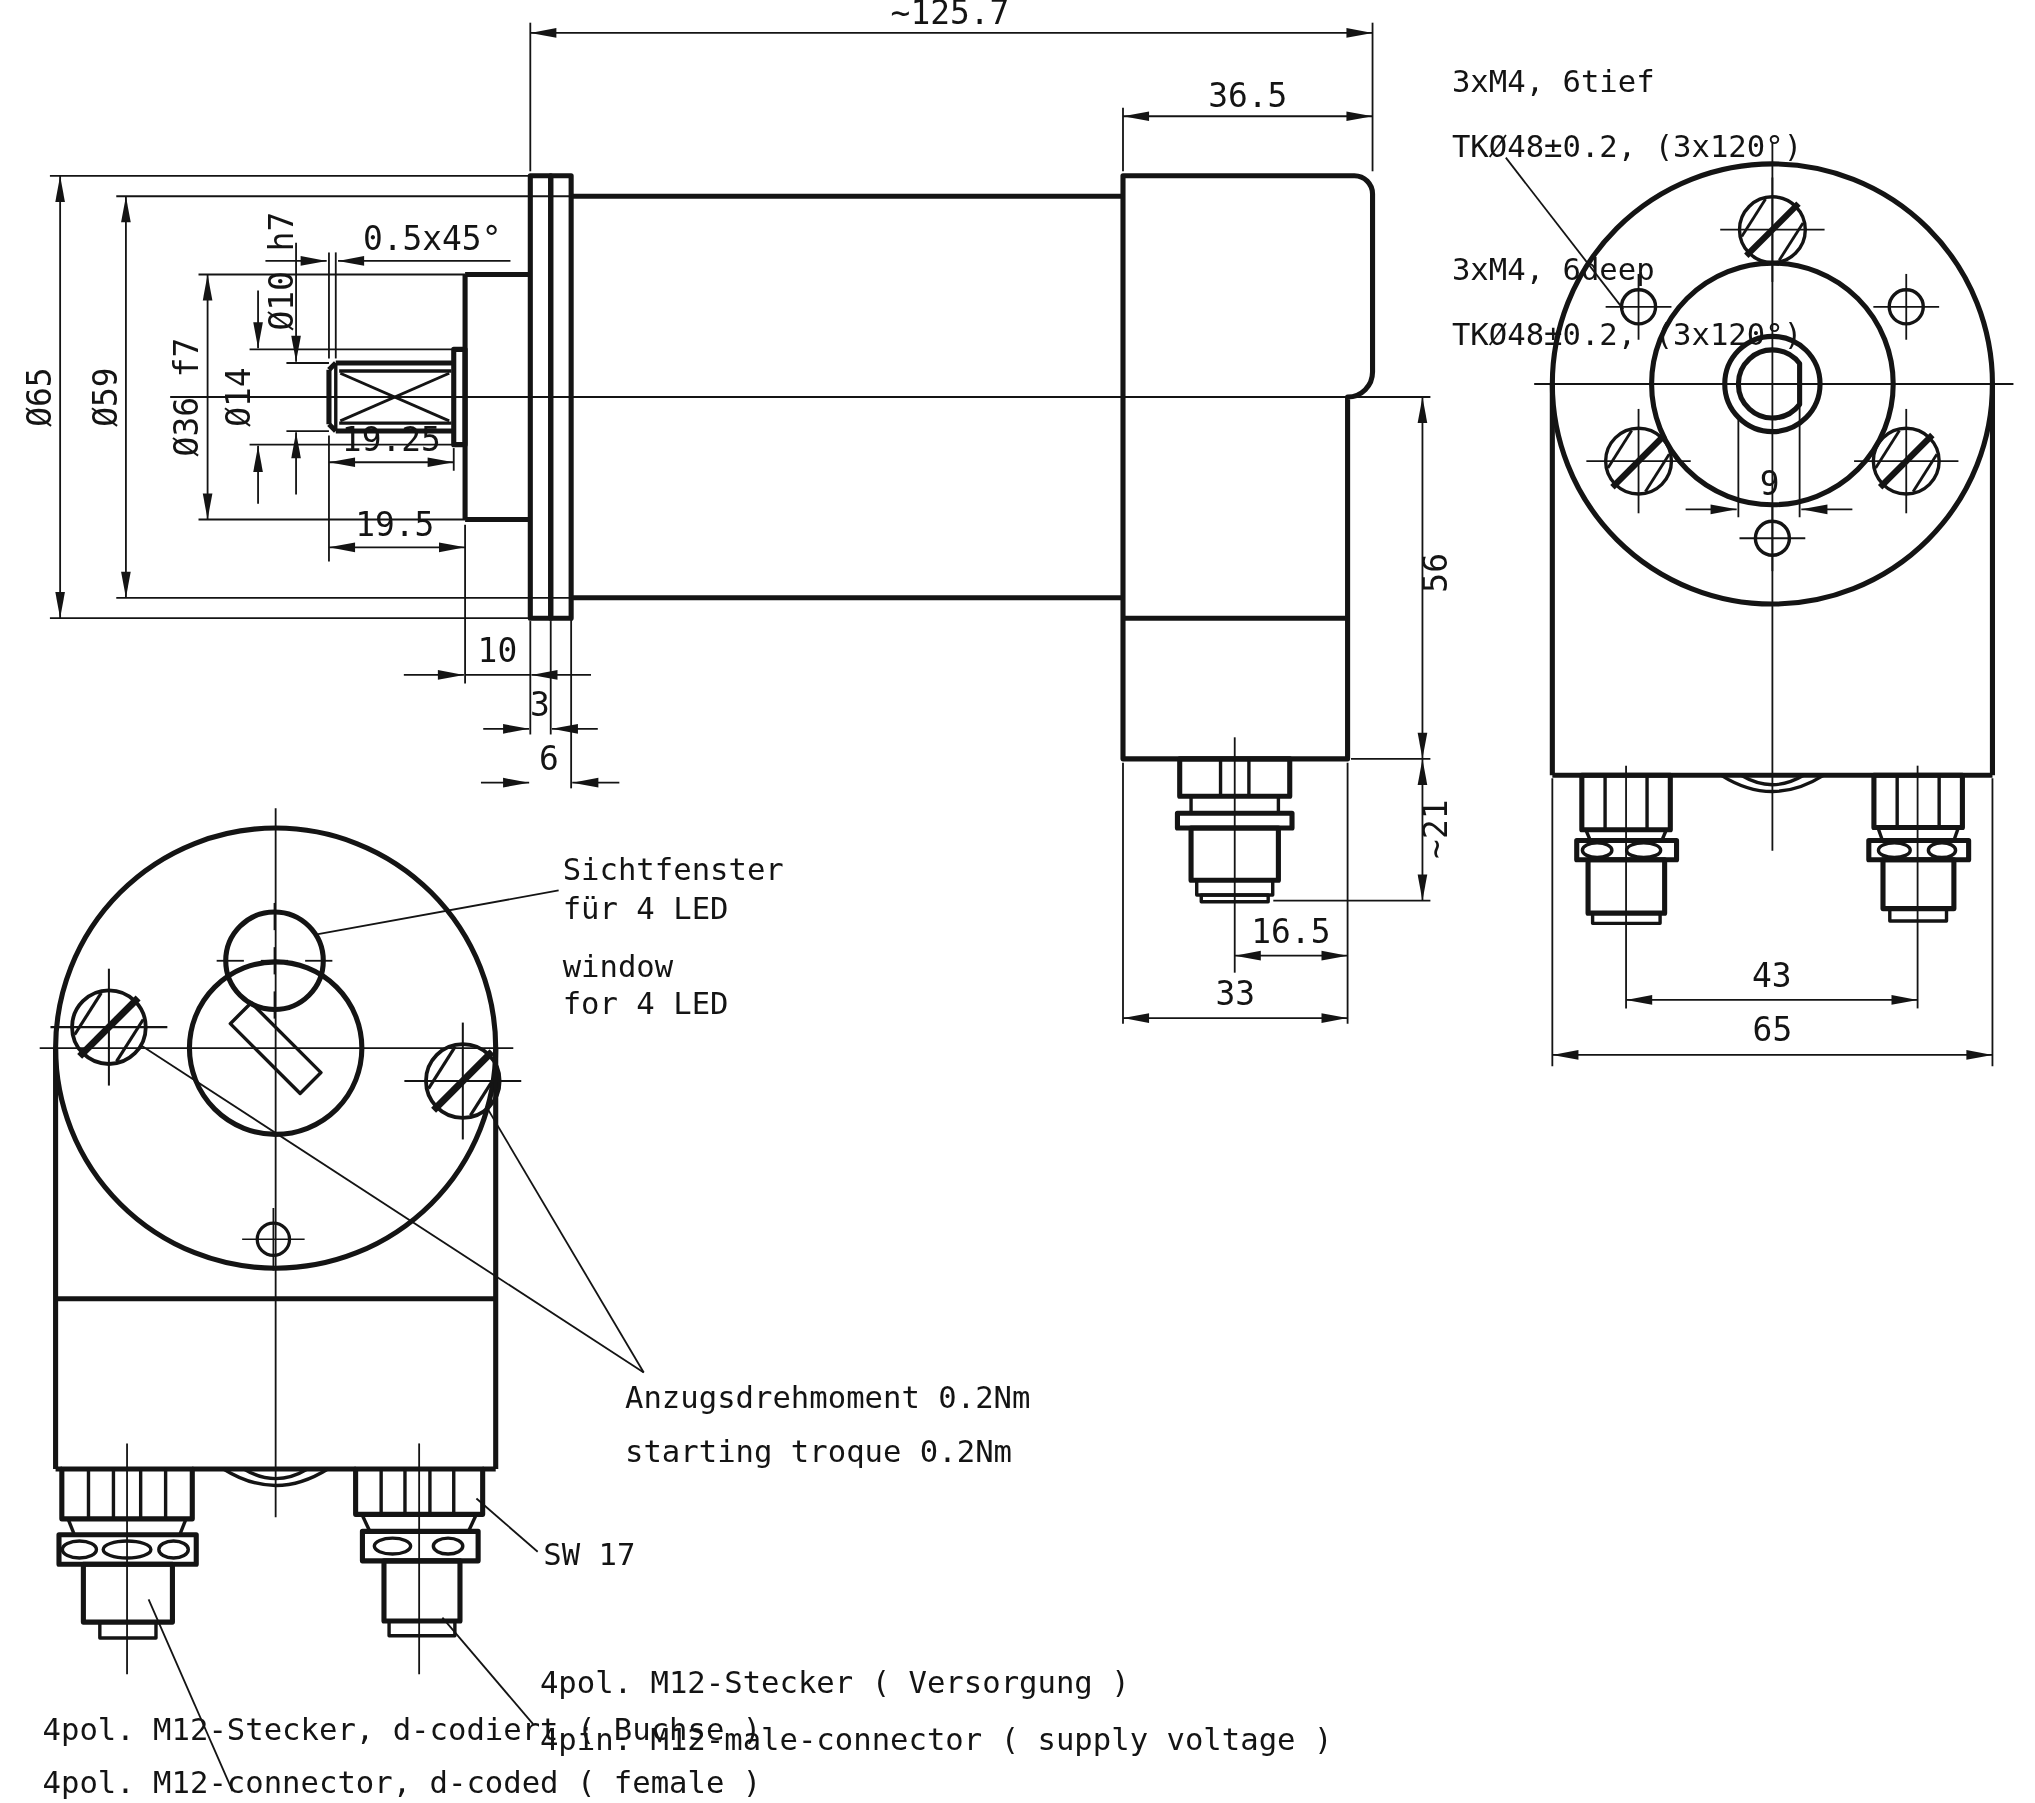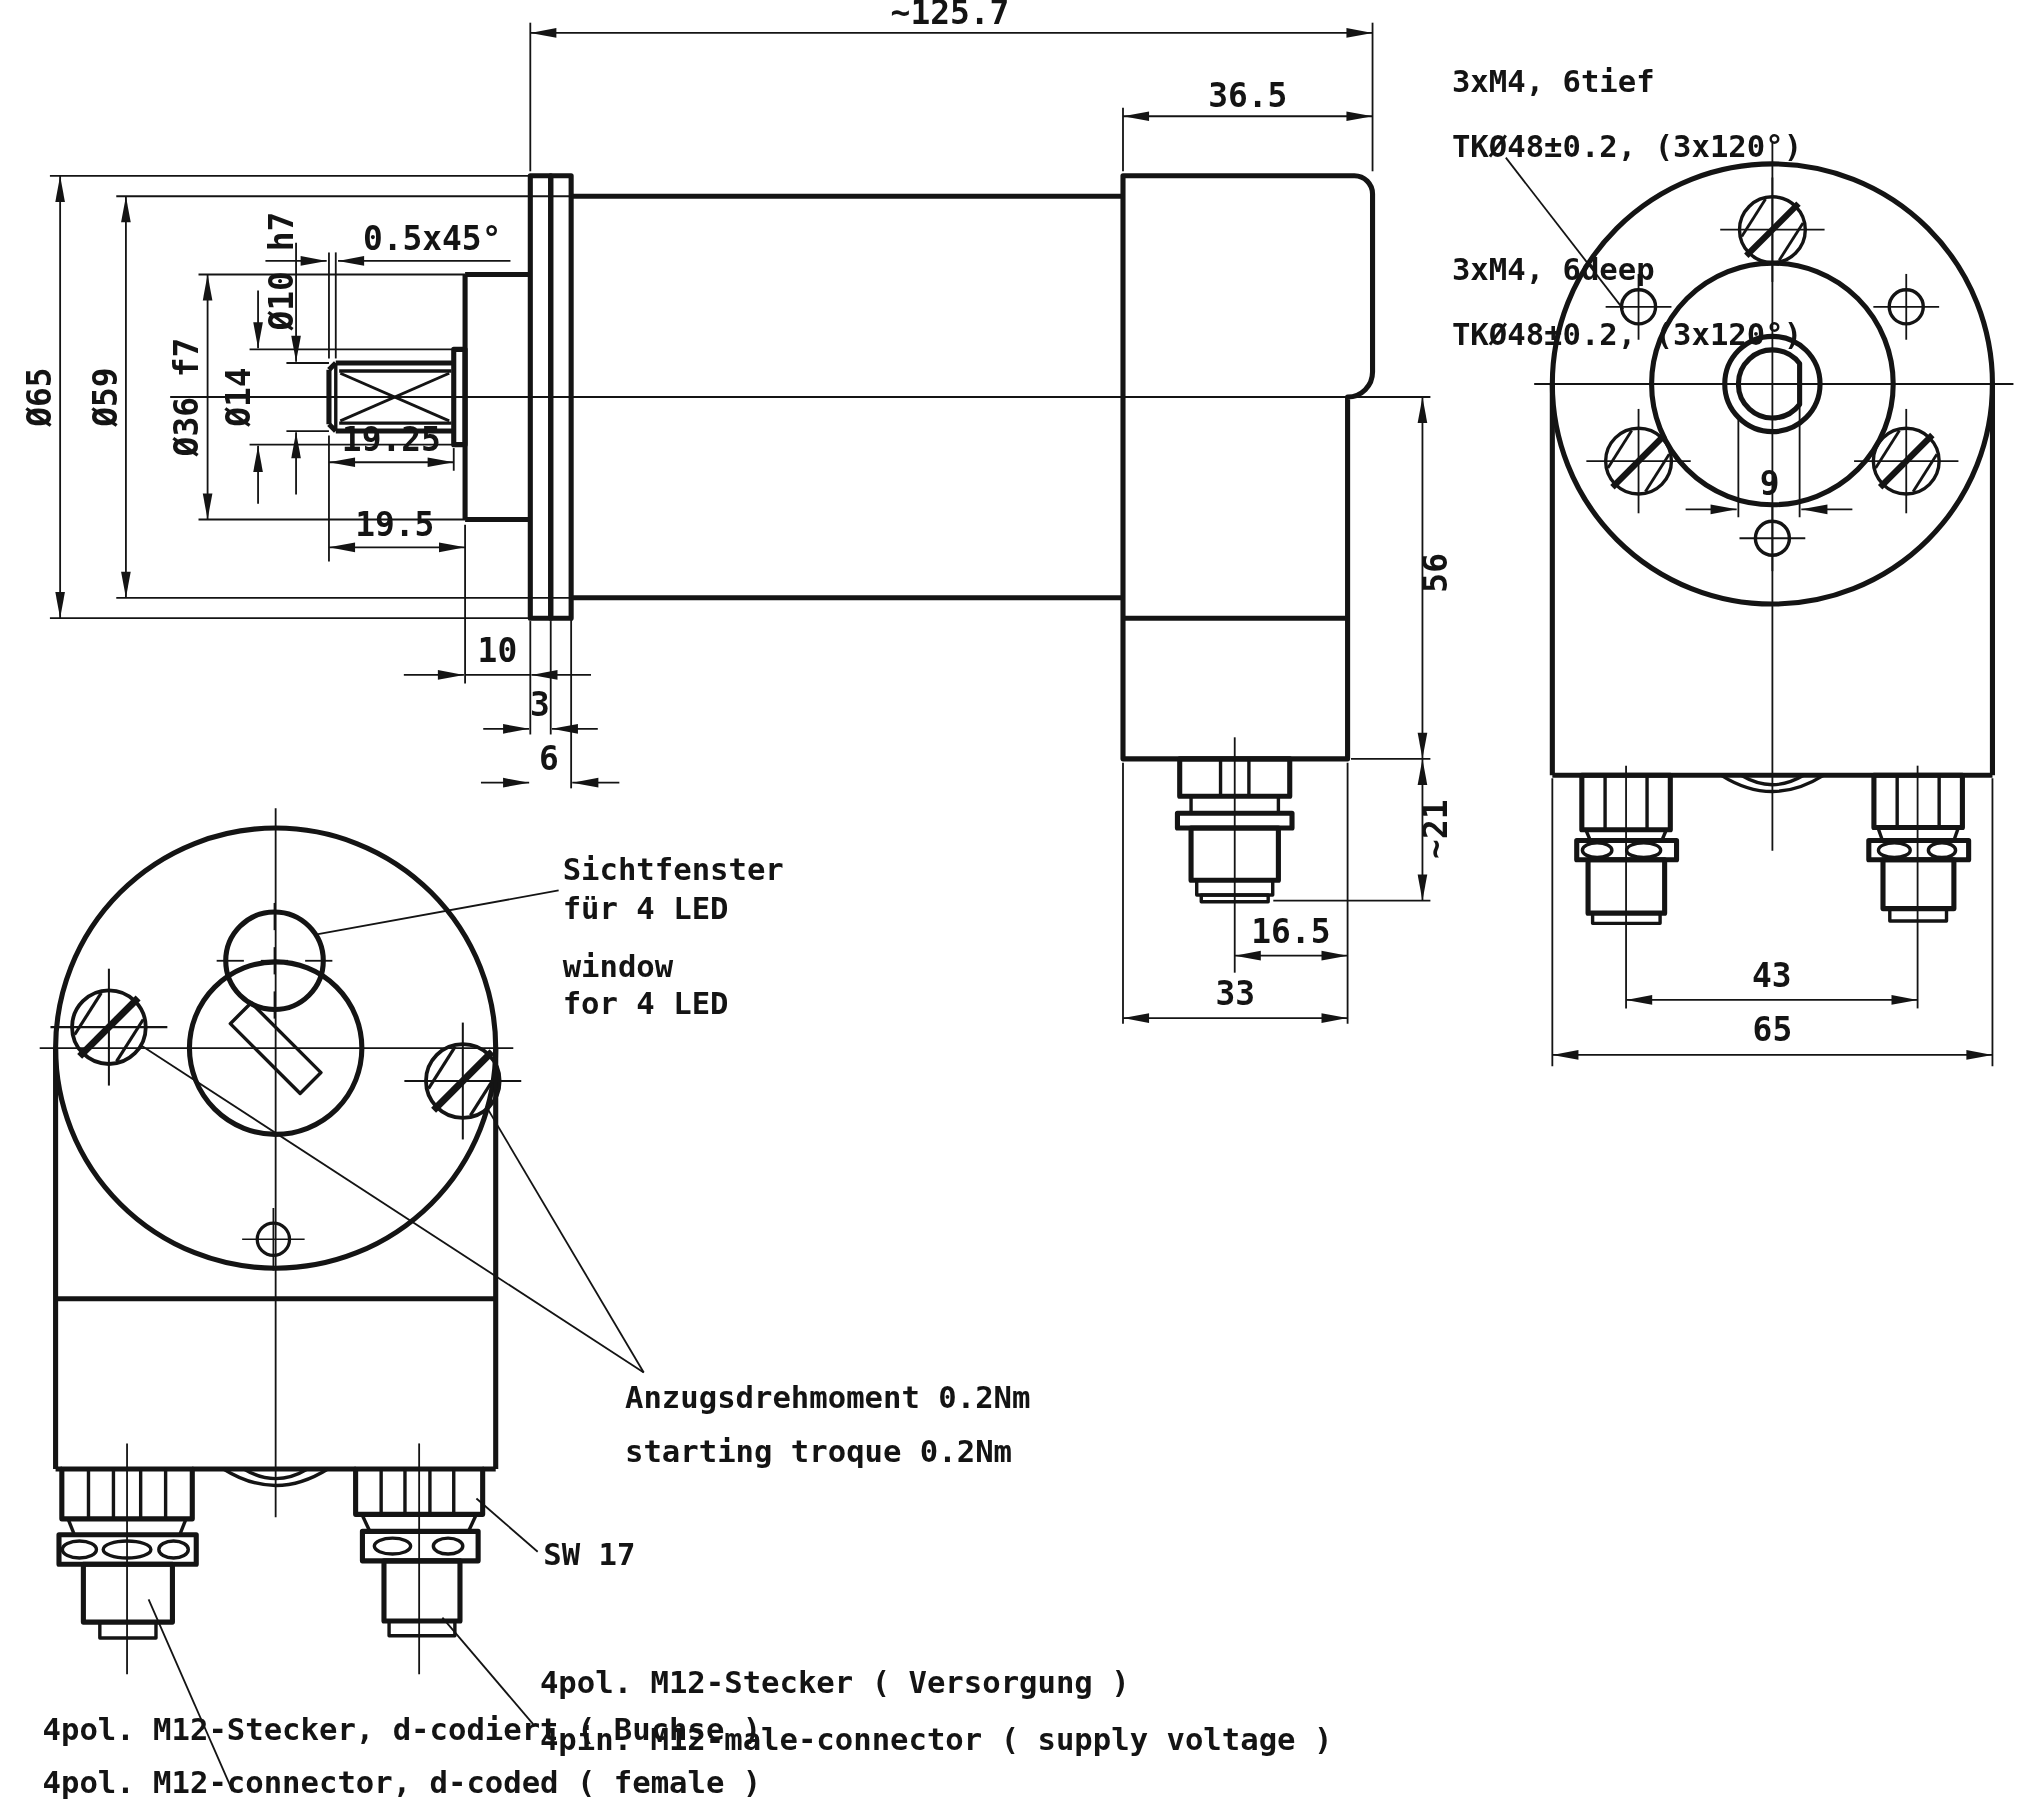--- a/index.html
+++ b/index.html
@@ -1,16 +1,16 @@
 <!DOCTYPE html>
 <html style="font-size:9px"><head>
 <meta charset="utf-8">
 <style>
   html,body{margin:0;padding:0;background:#fff;}
-  .page{width:100%;background:#b91c1c;font-weight:bold;}
+  .page{width:100%;background:#b91c1c;}
   svg{display:block;width:100%;height:auto;background:#fff;}
   .o{stroke:#141414;stroke-width:9;fill:none;stroke-linejoin:round;stroke-linecap:butt}
   .m{stroke:#141414;stroke-width:6;fill:none;stroke-linejoin:round}
   .x{stroke:#141414;stroke-width:5;fill:none}
   .t{stroke:#141414;stroke-width:3.2;fill:none}
   .s{stroke:#141414;stroke-width:11;fill:none}
   text{fill:#141414;font-family:"DejaVu Sans Mono","Liberation Mono",monospace;}
   .d{font-size:58px;text-anchor:middle}
   .n{font-size:54px;text-anchor:start}
 </style>

